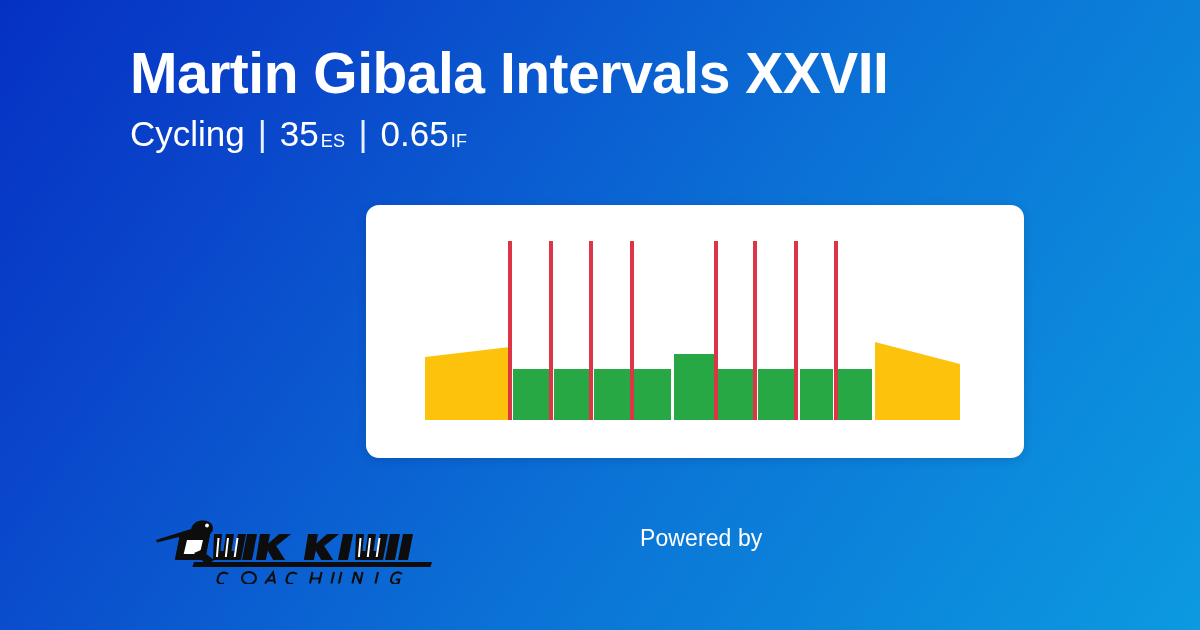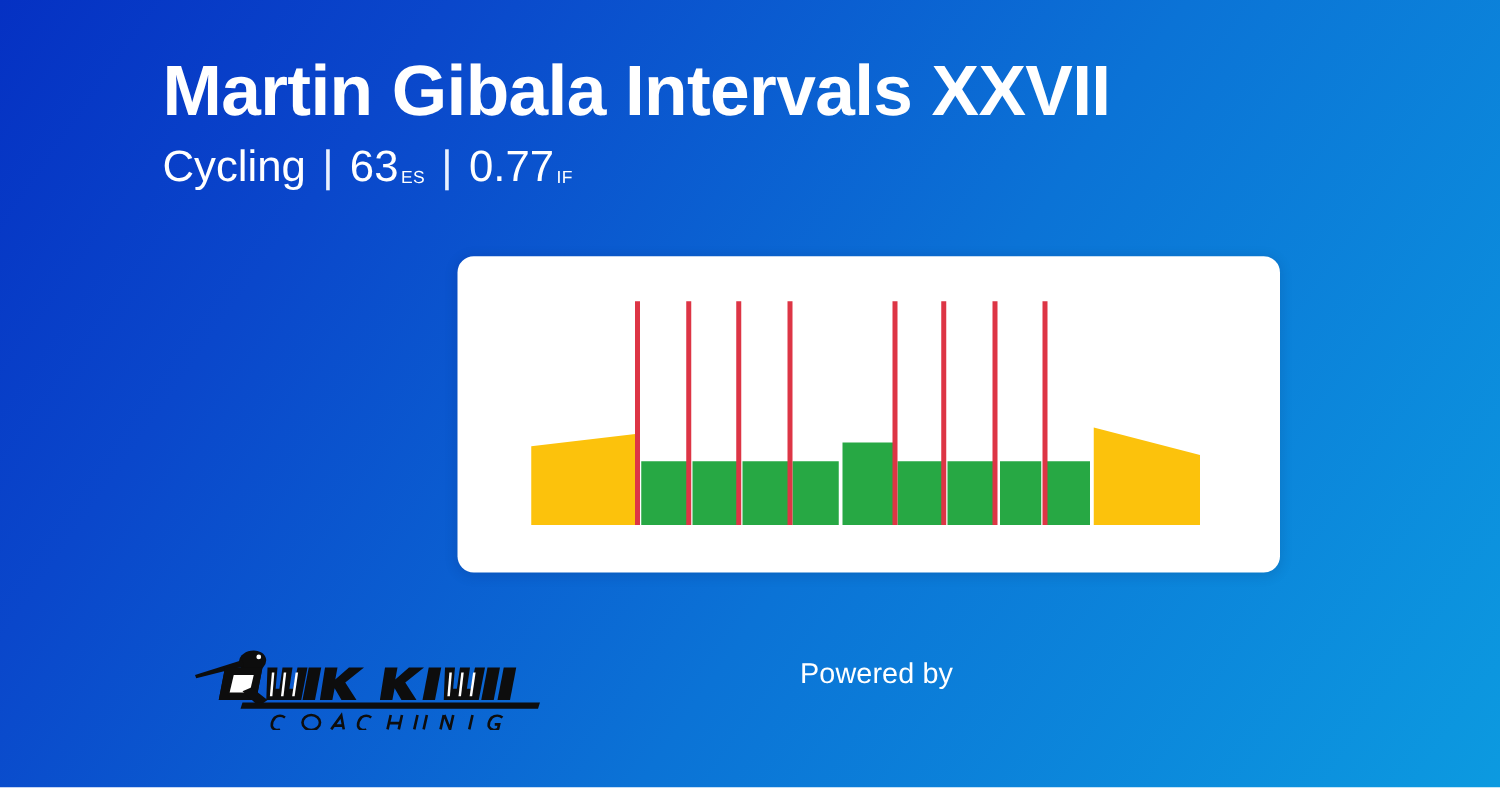--- a/index.html
+++ b/index.html
@@ -45,21 +45,21 @@
     font-weight: 400;
     white-space: nowrap;
     display: flex;
     align-items: baseline;
   }
   .sub-seg {
     display: inline-flex;
     align-items: baseline;
   }
   .sub-unit {
-    font-size: 14px;
+    font-size: 18px;
     margin-left: 2px;
     position: relative;
     top: 1px;
     letter-spacing: 0.3px;
   }
   .sub-sep {
     display: inline-block;
     font-weight: 300;
     padding: 0 13px;
     color: #e9f1ff;
@@ -129,26 +129,26 @@
 
   <div id="header">
     <h1 id="workout-title">Martin Gibala Intervals XXVII</h1>
 
     <div id="workout-subtitle">
       <span class="sub-seg">
         <span>Cycling</span>
       </span>
       <span class="sub-sep">|</span>
       <span class="sub-seg">
-        <span>63</span>
+        <span>35</span>
         <span class="sub-unit">ES</span>
       </span>
       <span class="sub-sep">|</span>
       <span class="sub-seg">
-        <span>0.77</span>
+        <span>0.65</span>
         <span class="sub-unit">IF</span>
       </span>
     </div>
   </div>
 
   <div id="chart-card">
     <svg id="workout-chart" viewBox="0 0 658 253">
       <g id="chart-blocks">
           <polygon points="59,152 144,142 144,215 59,215" fill="#fcc20c"></polygon>
           <rect x="147" y="164" width="38" height="51" fill="#27a844"></rect>

